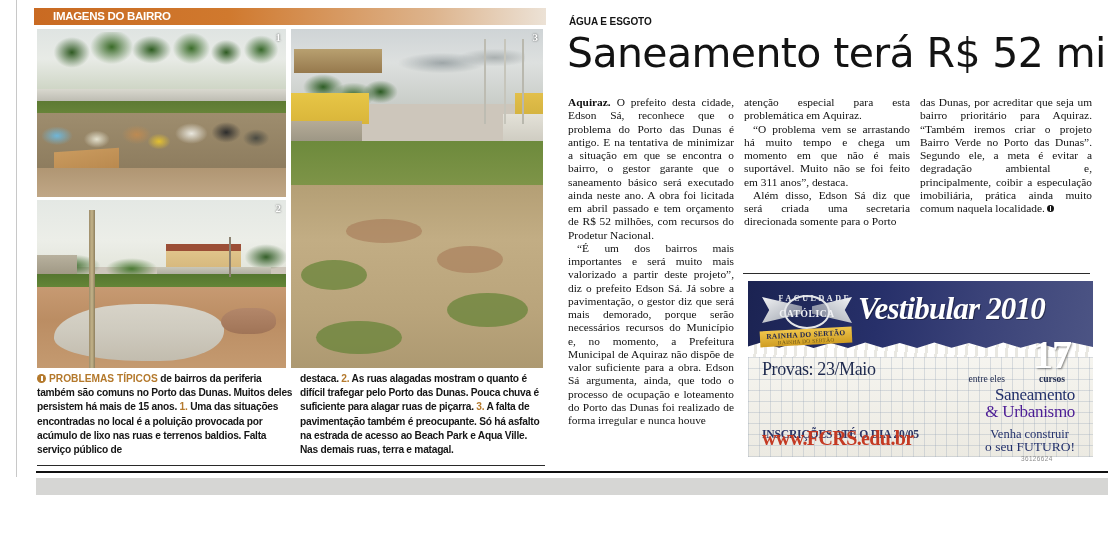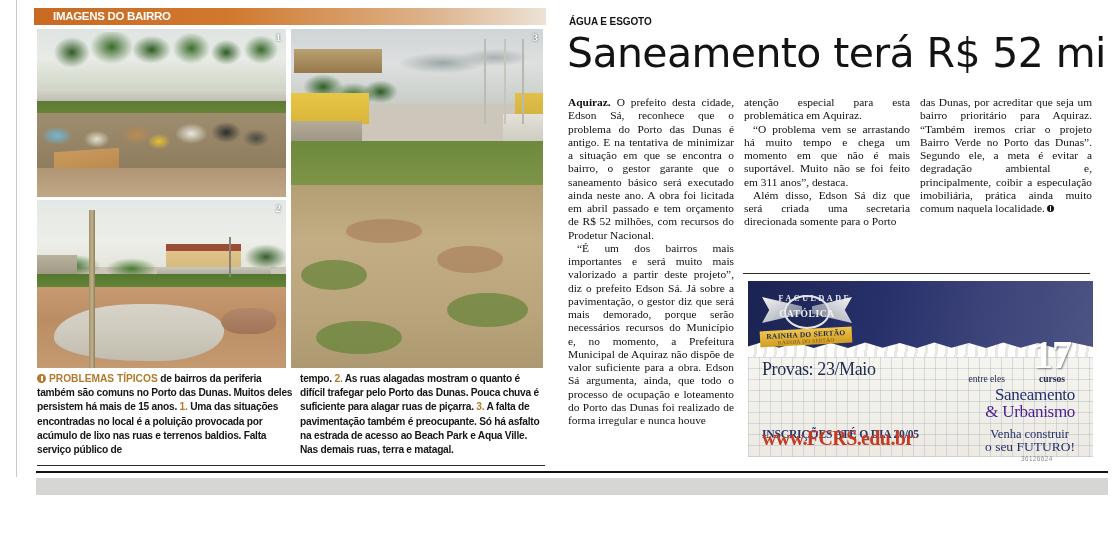--- a/index.html
+++ b/index.html
@@ -561,21 +561,21 @@
         <span class="num">3</span>
       </div>
 
     </div>
 
     <div class="caption">
       <div class="cap-col" id="cap-col-1">
         <span class="cap-bullet"></span><span class="cap-lead">PROBLEMAS TÍPICOS</span><span> de bairros da periferia também são comuns no Porto das Dunas. Muitos deles persistem há mais de 15 anos. </span><span class="cap-num">1.</span><span> Uma das situações encontradas no local é a poluição provocada por acúmulo de lixo nas ruas e terrenos baldios. Falta serviço público de</span>
       </div>
       <div class="cap-col" id="cap-col-2">
-        <span>tempo. </span><span class="cap-num">2.</span><span> As ruas alagadas mostram o quanto é difícil trafegar pelo Porto das Dunas. Pouca chuva é suficiente para alagar ruas de piçarra. </span><span class="cap-num">3.</span><span> A falta de pavimentação também é preocupante. Só há asfalto na estrada de acesso ao Beach Park e Aqua Ville. Nas demais ruas, terra e matagal.</span>
+        <span>destaca. </span><span class="cap-num">2.</span><span> As ruas alagadas mostram o quanto é difícil trafegar pelo Porto das Dunas. Pouca chuva é suficiente para alagar ruas de piçarra. </span><span class="cap-num">3.</span><span> A falta de pavimentação também é preocupante. Só há asfalto na estrada de acesso ao Beach Park e Aqua Ville. Nas demais ruas, terra e matagal.</span>
       </div>
       <div class="cap-rule"></div>
     </div>
 
   </div>
 
   <div class="right-panel">
 
     <div class="story-kicker">ÁGUA E ESGOTO</div>
 
@@ -612,20 +612,21 @@
         <div class="logo-ribbon-r"></div>
         <div class="logo-oval"></div>
         <div class="logo-word-top">FACULDADE</div>
         <div class="logo-word-mid">CATÓLICA</div>
         <div class="logo-banner">
           <span>RAINHA DO SERTÃO</span>
           <small>RAINHA DO SERTÃO</small>
         </div>
       </div>
 
+      <div class="ad-title">Vestibular 2010</div>
 
       <div class="ad-17">17</div>
 
       <div class="ad-provas">Provas: 23/Maio</div>
       <div class="ad-inscr">INSCRIÇÕES ATÉ O DIA 20/05</div>
       <div class="ad-site">www.FCRS.edu.br</div>
 
       <div class="ad-entre">entre eles</div>
       <div class="ad-cursos">cursos</div>
       <div class="ad-curso1">Saneamento</div>

